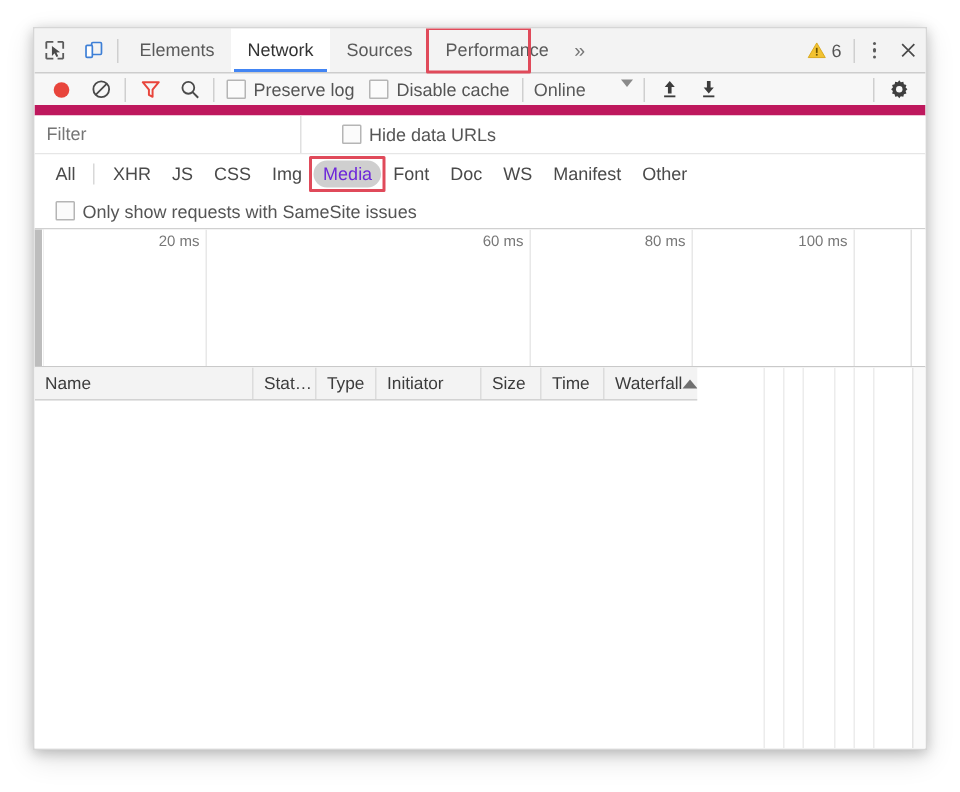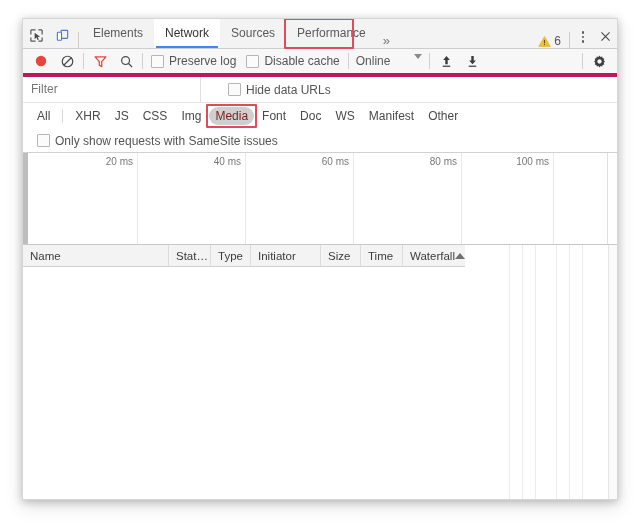--- a/index.html
+++ b/index.html
@@ -25,21 +25,21 @@
     display: flex;
     flex-direction: column;
     overflow: hidden;
   }
 
   
   .main-tabbar {
     height: 30px;
     min-height: 30px;
     display: flex;
-    align-items: flex-end;
+    align-items: center;
     background: #f3f3f3;
     border-bottom: 1px solid #cdcdcd;
     position: relative;
     box-sizing: border-box;
   }
   .tb-icon-btn {
     width: 26px;
     height: 26px;
     display: flex;
     align-items: center;
@@ -109,21 +109,21 @@
     cursor:pointer;
   }
 
   
   .net-toolbar {
     height: 28px;
     min-height: 28px;
     display: flex;
     align-items: center;
     background: #f7f7f7;
-    border-bottom: 4px solid #be185d;
+    border-bottom: 7px solid #be185d;
     padding: 0 5px;
     box-sizing: border-box;
   }
   .cbx {
     display: inline-flex;
     align-items: center;
     gap: 5px;
     font-size: 12px;
     color: #555555;
     cursor: pointer;
@@ -195,21 +195,21 @@
     font-size: 12px;
     color: #4a4a4a;
     padding: 2px 6px;
     margin: 0 1px;
     border-radius: 9px;
     cursor: pointer;
     white-space: nowrap;
   }
   .type-chip.selected {
     background: #cfcfcf;
-    color: #7f1d1d;
+    color: #6d28d9;
   }
   .type-sep {
     width: 1px;
     height: 14px;
     background: #d8d8d8;
     margin: 0 5px;
   }
 
   
   .samesite-row {
@@ -496,30 +496,27 @@
       <span>Only show requests with SameSite issues</span>
     </label>
   </div>
 
   <div class="overview">
     <div class="ov-handle"></div>
     <div class="ov-canvas">
       <div class="ov-tick" style="left:0;width:108px">
         <span>20 ms</span>
       </div>
-      <div class="ov-tick" style="left:108px;width:108px">
-        <span>40 ms</span>
-      </div>
       <div class="ov-tick" style="left:216px;width:108px">
         <span>60 ms</span>
       </div>
       <div class="ov-tick" style="left:324px;width:108px">
         <span>80 ms</span>
       </div>
-      <div class="ov-tick" style="left:416px;width:108px">
+      <div class="ov-tick" style="left:432px;width:108px">
         <span>100 ms</span>
       </div>
     </div>
     <div class="ov-right-edge"></div>
   </div>
 
   <div class="table-wrap">
 
     <div class="thead">
       <div class="th" style="width:146px">Name</div>

